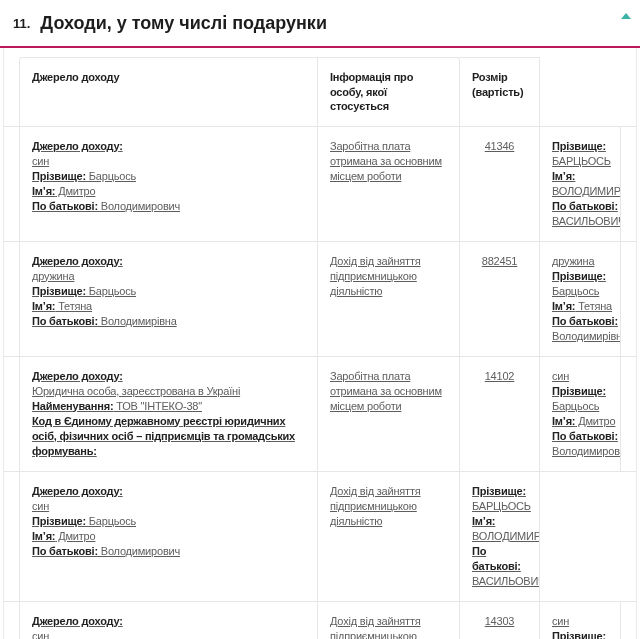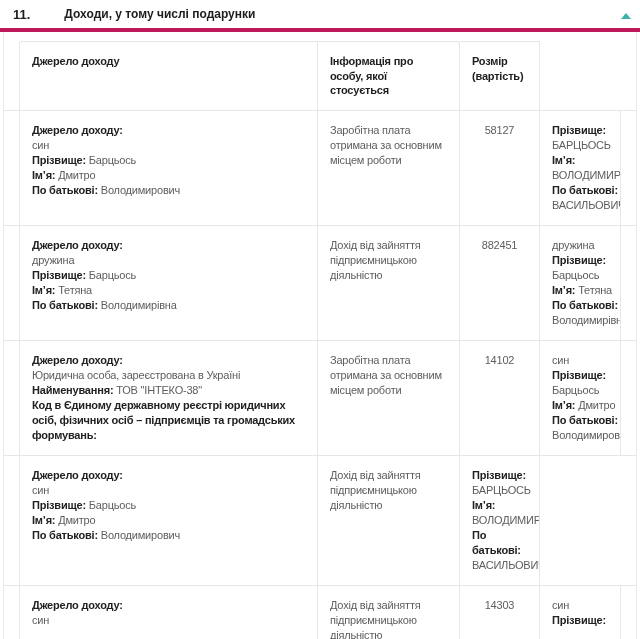--- a/index.html
+++ b/index.html
@@ -1,23 +1,23 @@
 <!DOCTYPE html>
 <html><head>
 <meta charset="utf-8">
 <style>
   * { box-sizing: border-box; margin: 0; padding: 0; }
   html, body { width: 640px; height: 639px; overflow: hidden; background: #ffffff;
     font-family: "Liberation Sans", sans-serif; }
 
   
-  .section-header { height: 32px; display: flex; align-items: center;
-    padding: 0 24px 0 13px; border-bottom: 4px solid #be185d; position: relative; background:#fff;gap:24px; }
+  .section-header { height: 48px; display: flex; align-items: center;
+    padding: 0 24px 0 13px; border-bottom: 2px solid #be185d; position: relative; background:#fff; }
   .section-number { font-weight: bold; font-size: 13px; color: #1d1d1d; margin-right: 10px; }
-  .section-title  { font-weight: bold; font-size: 12px; color: #1d1d1d; }
+  .section-title  { font-weight: bold; font-size: 18px; color: #1d1d1d; }
   .collapse-arrow { position: absolute; right: 9px; top: 13px; width: 0; height: 0;
     border-left: 5px solid transparent; border-right: 5px solid transparent;
     border-bottom: 6px solid #3db2a7; cursor: pointer; }
 
   
   .card { margin: 0 3px; border-left: 1px solid #eaeaea; border-right: 1px solid #eaeaea;
     padding: 9px 15px 5px; background: #fff; }
 
   
   .trow { display: grid; grid-template-columns: 299px 142px 80px 1fr;
@@ -29,21 +29,21 @@
   .thead .tcell { border-top: 1px solid #e6e6e6; font-weight: bold; color: #1e1e1e;
     line-height: 14.5px; }
   .thead .tcell.first { border-top-left-radius: 3px; }
   .thead .tcell.last  { border-top-right-radius: 3px; }
   .pre { white-space: pre-line; }
   .trow.body { min-height: 110px; }
   .trow.body:last-child { min-height: 93px; }
   .c3 { text-align: center; padding-left: 6px; padding-right: 6px; }
   .thead .c3 { text-align: left; padding-left: 12px; }
   .c4 { padding-right: 2px; }
-  .line { display: block; }
+  .line { display: block; text-decoration: underline; }
   .lbl { font-weight: bold; color: #212121; }
   .val { color: #5d5d5d; }
   .code-link { color: #4db6ac; cursor: pointer; }
 </style>
 </head>
 <body>
 
 <div>
   <div class="section-header">
     <span class="section-number">11.</span>
@@ -67,21 +67,21 @@
               <div class="line"><span class="lbl">Джерело доходу:</span></div>
               <div class="line"><span class="val">син</span></div>
               <div class="line"><span class="lbl">Прізвище:</span><span class="val"> Барцьось</span></div>
               <div class="line"><span class="lbl">Ім’я:</span><span class="val"> Дмитро</span></div>
               <div class="line"><span class="lbl">По батькові:</span><span class="val"> Володимирович</span></div>
             </div>
             <div class="tcell ">
               <div class="line"><span class="val">Заробітна плата отримана за основним місцем роботи</span></div>
             </div>
             <div class="tcell c3">
-              <div class="line"><span class="val">58127</span></div>
+              <div class="line"><span class="val">41346</span></div>
             </div>
             <div class="tcell c4">
               <div class="line"><span class="lbl">Прізвище:</span></div>
               <div class="line"><span class="val">БАРЦЬОСЬ</span></div>
               <div class="line"><span class="lbl">Ім’я:</span></div>
               <div class="line"><span class="val">ВОЛОДИМИР</span></div>
               <div class="line"><span class="lbl">По батькові:</span></div>
               <div class="line"><span class="val">ВАСИЛЬОВИЧ</span></div>
             </div>
           </div>

